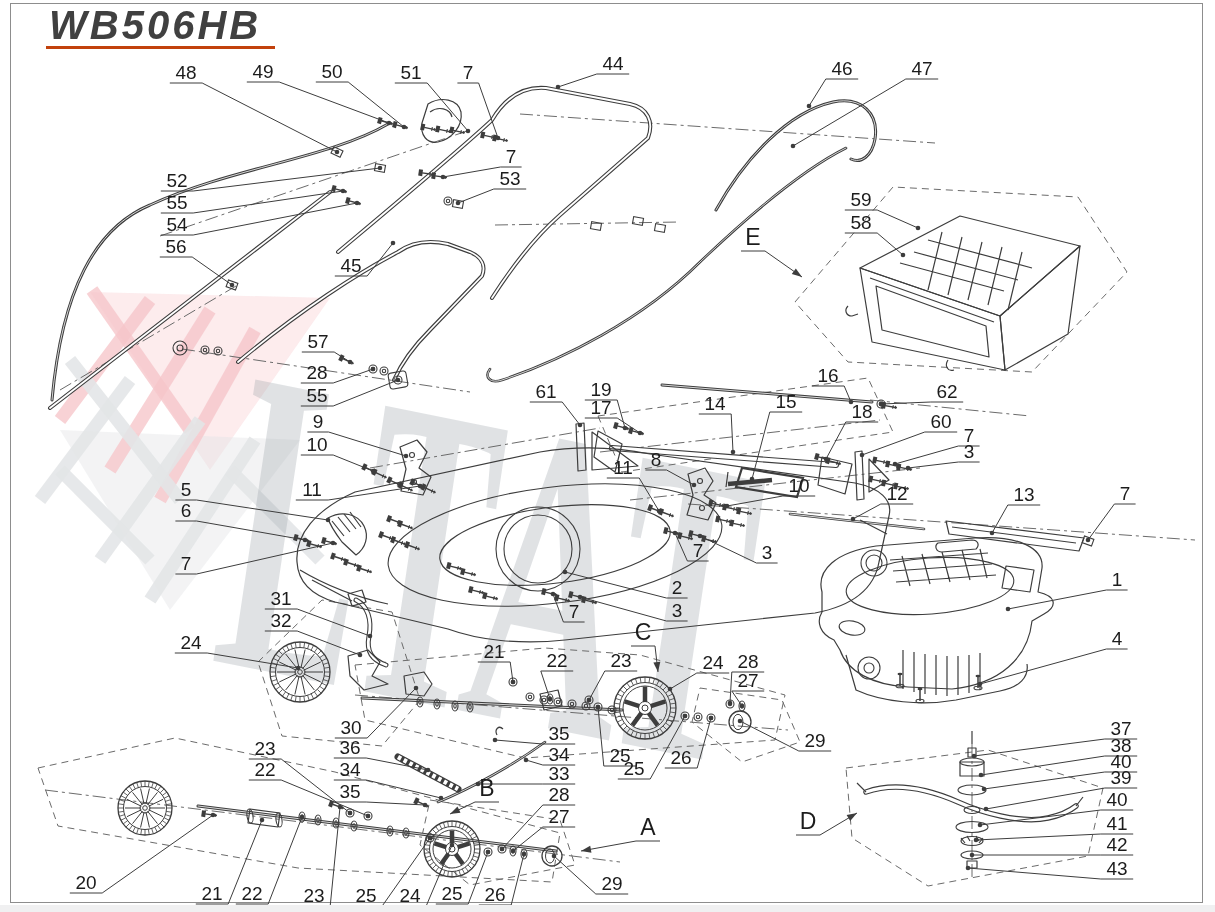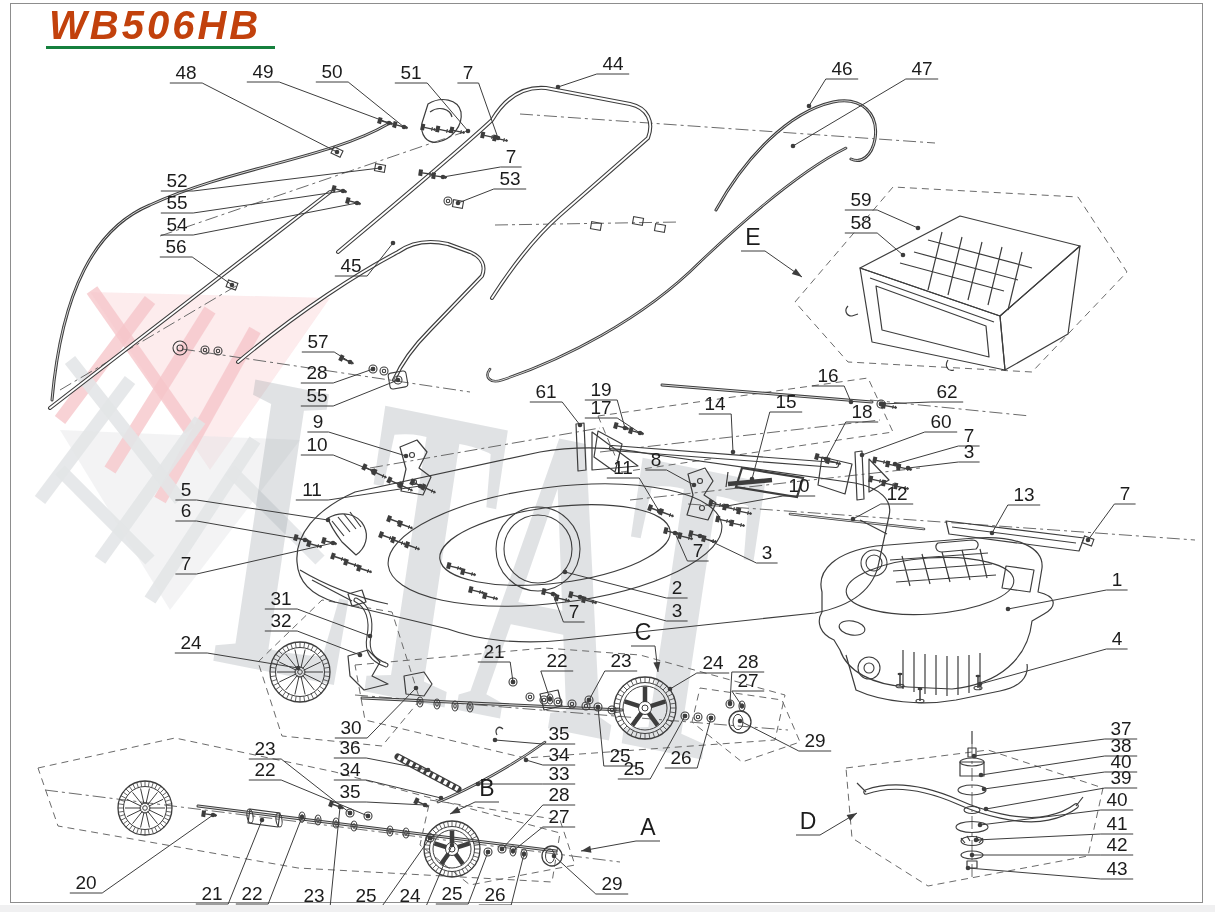--- a/index.html
+++ b/index.html
@@ -2,22 +2,22 @@
 <html><head>
 <meta charset="utf-8">
 <style>
   html,body{margin:0;padding:0;background:#ffffff;}
   .page{position:relative;width:1215px;height:912px;background:#fff;overflow:hidden;
         font-family:"Liberation Sans",sans-serif;}
   .frame{position:absolute;left:10px;top:3px;width:1193px;height:900px;
          border:1.5px solid #8d8d8d;box-sizing:border-box;}
   .bottom-strip{position:absolute;left:0;top:905px;width:1215px;height:7px;background:#f0f0f1;}
   .title{position:absolute;left:46px;top:4px;font-style:italic;font-weight:bold;
-         font-size:40px;letter-spacing:3px;color:#c2410c;
-         border-bottom:3px solid #15803d;padding:0 14px 0 3px;line-height:1.05;}
+         font-size:40px;letter-spacing:3px;color:#404040;
+         border-bottom:3px solid #c2410c;padding:0 14px 0 3px;line-height:1.05;}
   .wm-text{position:absolute;left:235px;top:295px;font-family:"Liberation Serif",serif;
            font-style:italic;font-weight:bold;font-size:440px;line-height:1;
            letter-spacing:-8px;color:#9aa1a8;opacity:0.30;
            transform:scaleX(0.52) rotate(6deg);transform-origin:left top;
            white-space:nowrap;pointer-events:none;}
   svg.layer{position:absolute;left:0;top:0;}
 </style>
 </head>
 <body>
 

